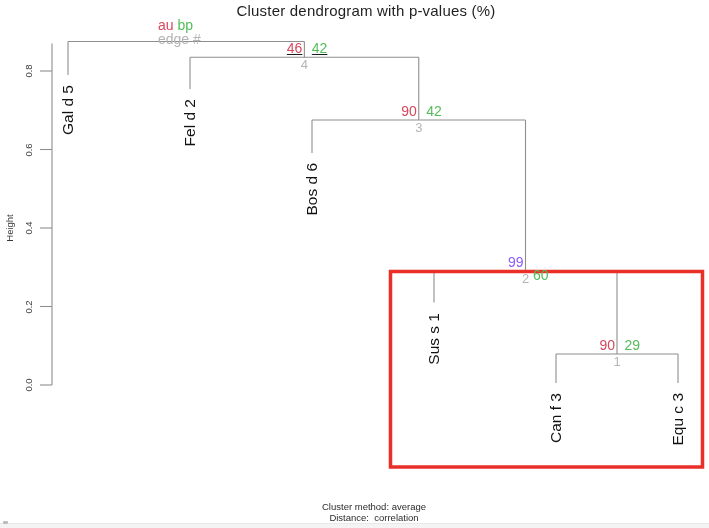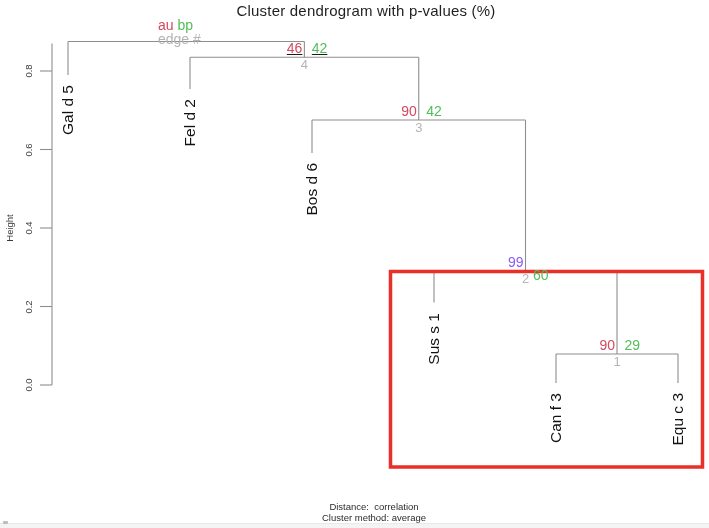--- a/index.html
+++ b/index.html
@@ -93,22 +93,22 @@
       <rect x="390.5" y="271.5" width="312" height="195.5" fill="none" stroke="#ea2f28" stroke-width="3.5"></rect>
     </svg>
 
   <div id="chart-title" class="abs">Cluster dendrogram with p-values (%)</div>
 
   <div id="pv-legend" class="abs"><span style="color:#d6485e">au</span><span> </span><span style="color:#53bd58">bp</span><div class="edge-line">edge #</div></div>
 
   <div class="abs ylab rot-center" style="left:9px;top:228px;">Height</div>
 
   <div id="footer-note" class="abs">
+    <div>Cluster method: average</div>
     <div>Distance:  correlation</div>
-    <div>Cluster method: average</div>
   </div>
 
   <div id="bottom-strip" class="abs"></div>
   <div id="corner-artifact" class="abs"></div>
 <div class="abs tick-label rot-center" style="left: 28px; top: 385px;">0.0</div>
     <div class="abs tick-label rot-center" style="left: 28px; top: 306.5px;">0.2</div>
     <div class="abs tick-label rot-center" style="left: 28px; top: 228px;">0.4</div>
     <div class="abs tick-label rot-center" style="left: 28px; top: 149.5px;">0.6</div>
     <div class="abs tick-label rot-center" style="left: 28px; top: 71px;">0.8</div>
     <div class="node-vals" style="left: 617px; top: 337.993px;">

